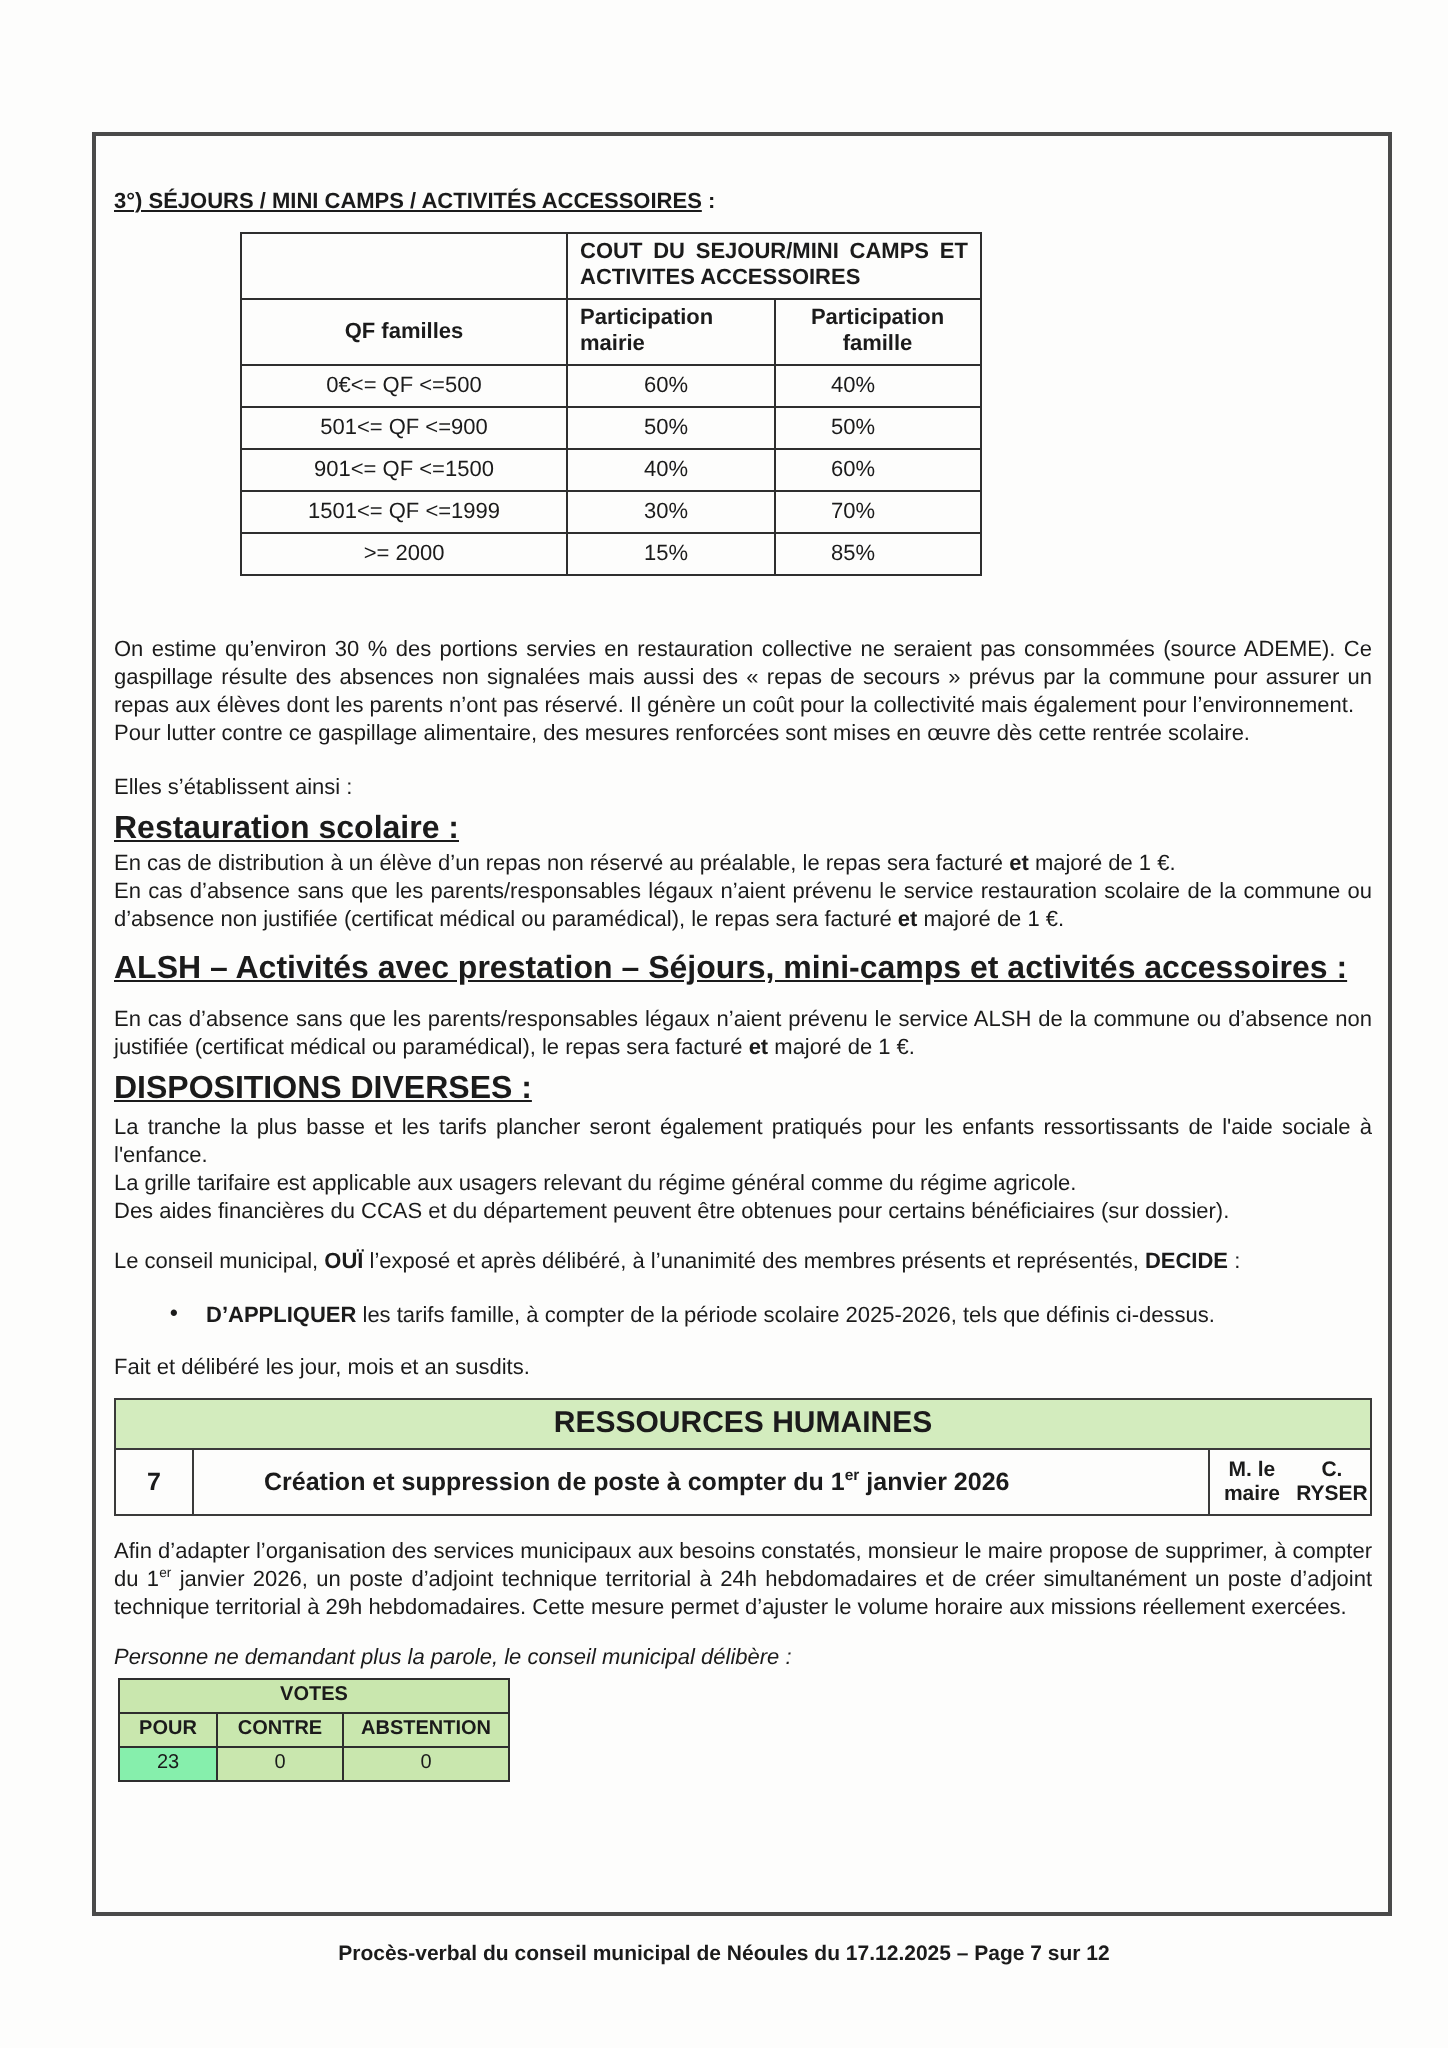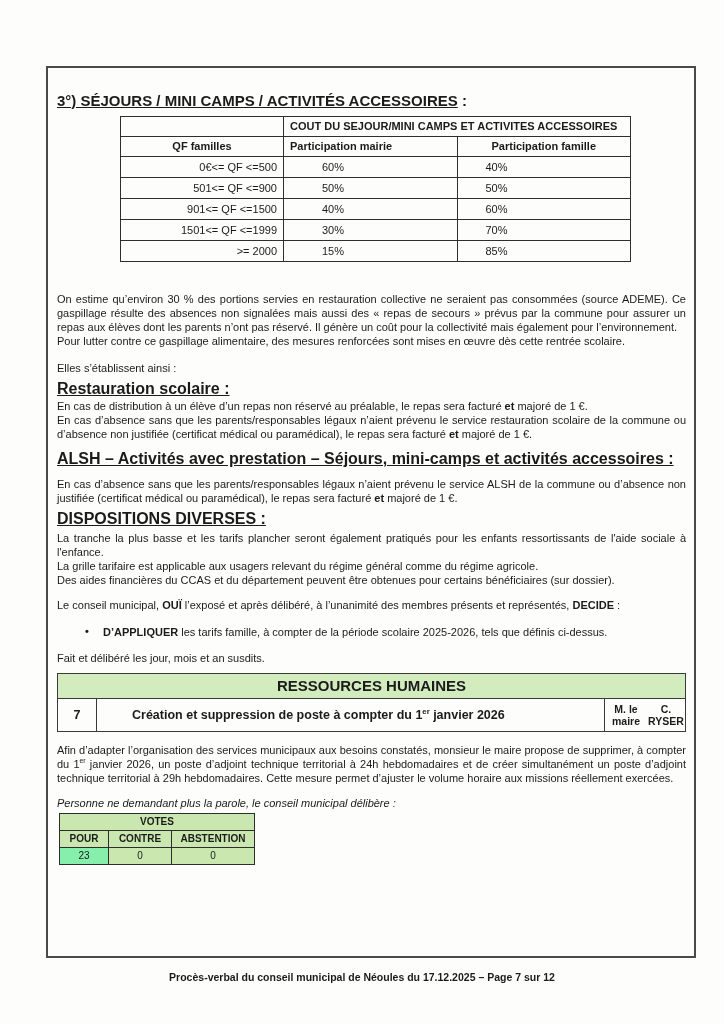--- a/index.html
+++ b/index.html
@@ -14,35 +14,35 @@
   .frame{
     position:absolute;left:46px;top:66px;width:650px;height:892px;
     border:2px solid #4a4a4a;box-sizing:border-box;
     padding:26px 8px 0 9px;
   }
   .b{font-weight:bold;}
   .i{font-style:italic;}
   sup{font-size:0.62em;vertical-align:super;line-height:0;}
 
   
-  .sec-head{font-weight:bold;margin:0 0 8px 0;font-size:15px;}
+  .sec-head{font-weight:bold;margin:0 0 8px 0;font-size:11px;}
   .sec-head .u{text-decoration:underline;}
   .subhead{font-weight:bold;text-decoration:underline;margin:0;font-size:16px;}
 
   
   .para{text-align:justify;margin:0;}
   .mb3{margin-bottom:3px;} .mb5{margin-bottom:5px;}
   .mb7{margin-bottom:7px;} .mb8{margin-bottom:8px;} .mb10{margin-bottom:10px;}
   .mb11{margin-bottom:11px;} .mb13{margin-bottom:13px;} .mt11{margin-top:11px;}
 
   
   table{border-collapse:collapse;}
-  .qf-table{margin:0 0 30px 63px;line-height:13px;table-layout:fixed;width:511px;}
+  .qf-table{margin:0 0 30px 63px;line-height:13px;table-layout:fixed;width:371px;}
   .qf-table td{border:1.5px solid #2e2e2e;padding:3px 6px;vertical-align:middle;}
-  .qf-table .c1{width:150px;text-align:right;}
+  .qf-table .c1{width:150px;text-align:center;}
   .qf-table .c2{width:127px;}
   .qf-table .c3{width:186px;}
   .qf-table .merged{font-weight:bold;text-align:justify;}
   .qf-table .hdr{font-weight:bold;}
   .qf-table .hdr.center{text-align:center;}
   .qf-table .pct2{padding-left:38px;}
   .qf-table .pct3{padding-left:28px;}
   .qf-table .data-row td{height:14px;}
 
   

